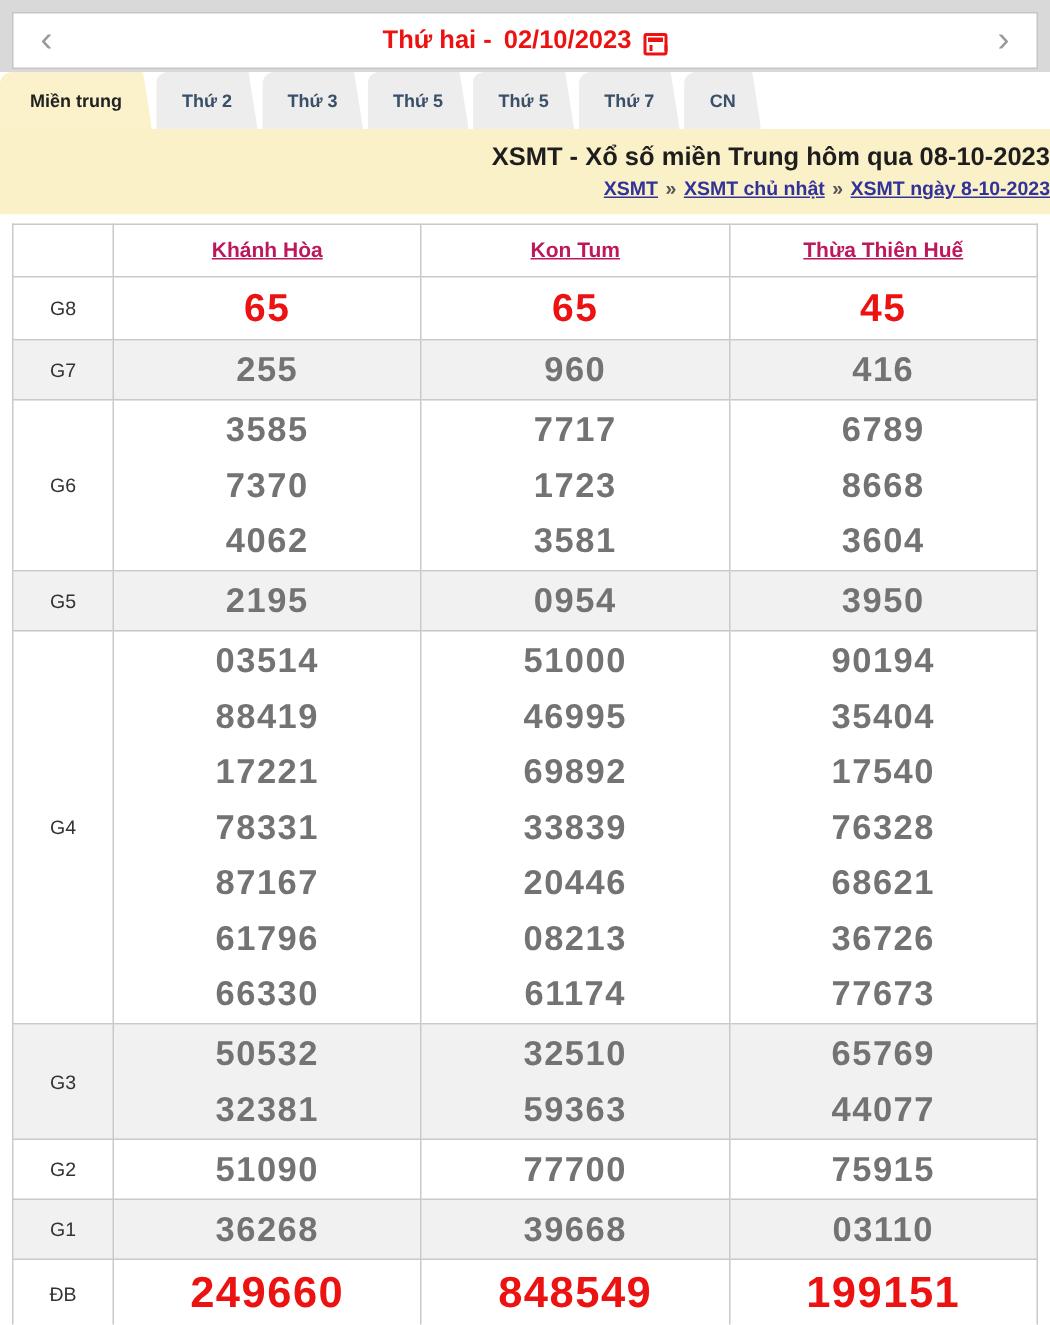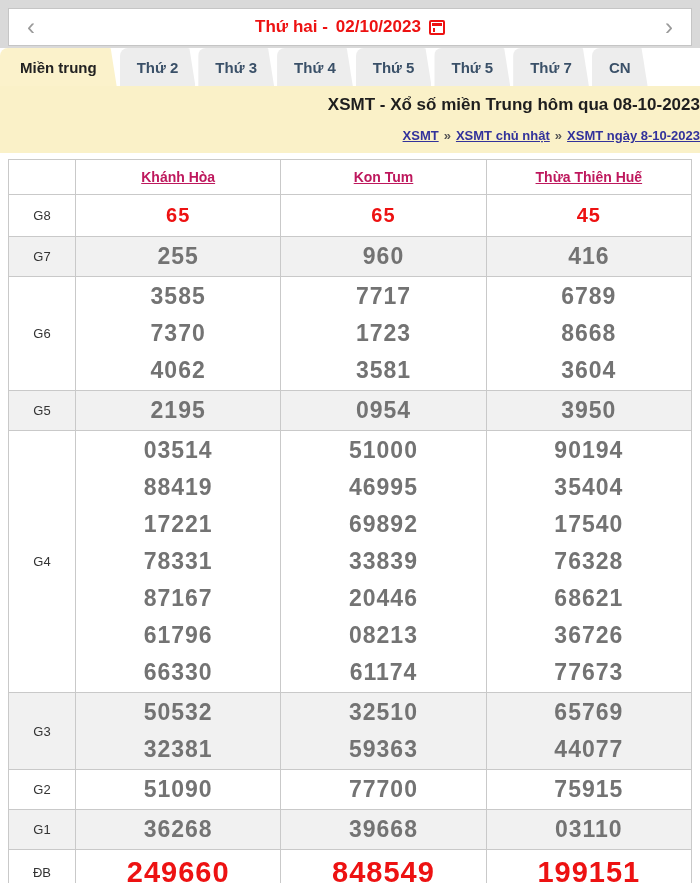--- a/index.html
+++ b/index.html
@@ -19,51 +19,51 @@
     width:700px;height:883px;overflow:hidden;background:#fff;
     font-family:"Liberation Sans","DejaVu Sans",sans-serif;color:#111;
   }
   
   .top{background:var(--pagebg);padding:8px 8px 2px 8px;}
   .datebar{
     background:#fff;border:1px solid #C5C5C5;height:38px;
     display:flex;align-items:center;justify-content:space-between;padding:0 14px;
   }
   .arrow{color:#9A9A9A;font-size:24px;line-height:1;cursor:pointer;user-select:none;padding:0 4px;}
-  .datecenter{display:flex;align-items:center;gap:8px;font-weight:bold;font-size:17px;color:var(--red);}
+  .datecenter{display:flex;align-items:flex-end;gap:8px;font-weight:bold;font-size:17px;color:var(--red);}
   .cal{display:inline-block;position:relative;width:16px;height:15px;border:2px solid var(--red);border-radius:2px;}
   .cal::before{content:"";position:absolute;left:1px;right:1px;top:1px;height:3px;background:var(--red);}
   .cal::after{content:"";position:absolute;left:2px;top:6px;width:8px;height:4px;
     border-left:2px solid var(--red);border-right:2px solid var(--red);}
   
   .tabrow{background:#fff;display:flex;align-items:flex-end;height:38px;overflow:hidden;}
   .tab{
     height:38px;display:flex;align-items:center;padding:0 17px;margin-right:3px;
-    background:#EDEDED;color:var(--tabtext);font-size:15px;font-weight:bold;
+    background:#EDEDED;color:var(--tabtext);font-size:12px;font-weight:bold;
     border-radius:8px 8px 0 0;cursor:pointer;white-space:nowrap;
     clip-path:polygon(0 0,calc(100% - 6px) 0,100% 100%,0 100%);
   }
   .tab.active{background:var(--activetab);color:#222;padding:0 20px;}
   
   .yhead{background:var(--headerbg);text-align:right;padding:9px 0 10px 0;}
   .yhead h1{margin:0;font-size:17px;color:#1E1E1E;font-weight:bold;}
-  .crumbs{margin-top:13px;font-size:13px;font-weight:bold;}
+  .crumbs{margin-top:3px;font-size:13px;font-weight:bold;}
   .crumbs a{color:var(--link);text-decoration:underline;cursor:pointer;}
   .crumbs .sep{color:#555;margin:0 5px;font-weight:bold;}
   
   .tablewrap{padding:6px 8px 0 8px;background:#fff;}
   table.results{width:100%;border-collapse:collapse;table-layout:fixed;}
   table.results td,table.results th{border:1px solid var(--border);text-align:center;vertical-align:middle;}
   col.lbl{width:67px;}
   th.prov{height:35px;background:#fff;}
   th.prov a{color:#be185d;font-size:14px;font-weight:bold;text-decoration:underline;cursor:pointer;}
   td.rowlbl{font-size:13px;color:#333;font-weight:normal;background:transparent;}
   tr.stripe td{background:var(--stripe);}
   .num{font-weight:bold;font-size:23px;color:#737373;line-height:37px;letter-spacing:1px;}
-  tr.g8 .num{color:var(--red);font-size:20px;line-height:39px;}
+  tr.g8 .num{color:var(--red);font-size:26px;line-height:39px;}
   tr.db .num{color:var(--red);font-size:29px;line-height:43px;}
 </style>
 </head>
 <body>
 
 <div class="top">
   <div class="datebar">
     <span class="arrow">‹</span>
     <span class="datecenter">
       <span>Thứ hai -</span>
@@ -71,21 +71,20 @@
       <span class="cal"></span>
     </span>
     <span class="arrow">›</span>
   </div>
 </div>
 
 <div class="tabrow">
     <div class="tab active">Miền trung</div>
     <div class="tab">Thứ 2</div>
     <div class="tab">Thứ 3</div>
-    <div class="tab">Thứ 4</div>
     <div class="tab">Thứ 5</div>
     <div class="tab">Thứ 5</div>
     <div class="tab">Thứ 7</div>
     <div class="tab">CN</div>
   </div>
 
 <div class="yhead">
   <h1>XSMT - Xổ số miền Trung hôm qua 08-10-2023</h1>
   <div class="crumbs"><a>XSMT</a><span class="sep">»</span><a>XSMT chủ nhật</a><span class="sep">»</span><a>XSMT ngày 8-10-2023</a></div>
 </div>

